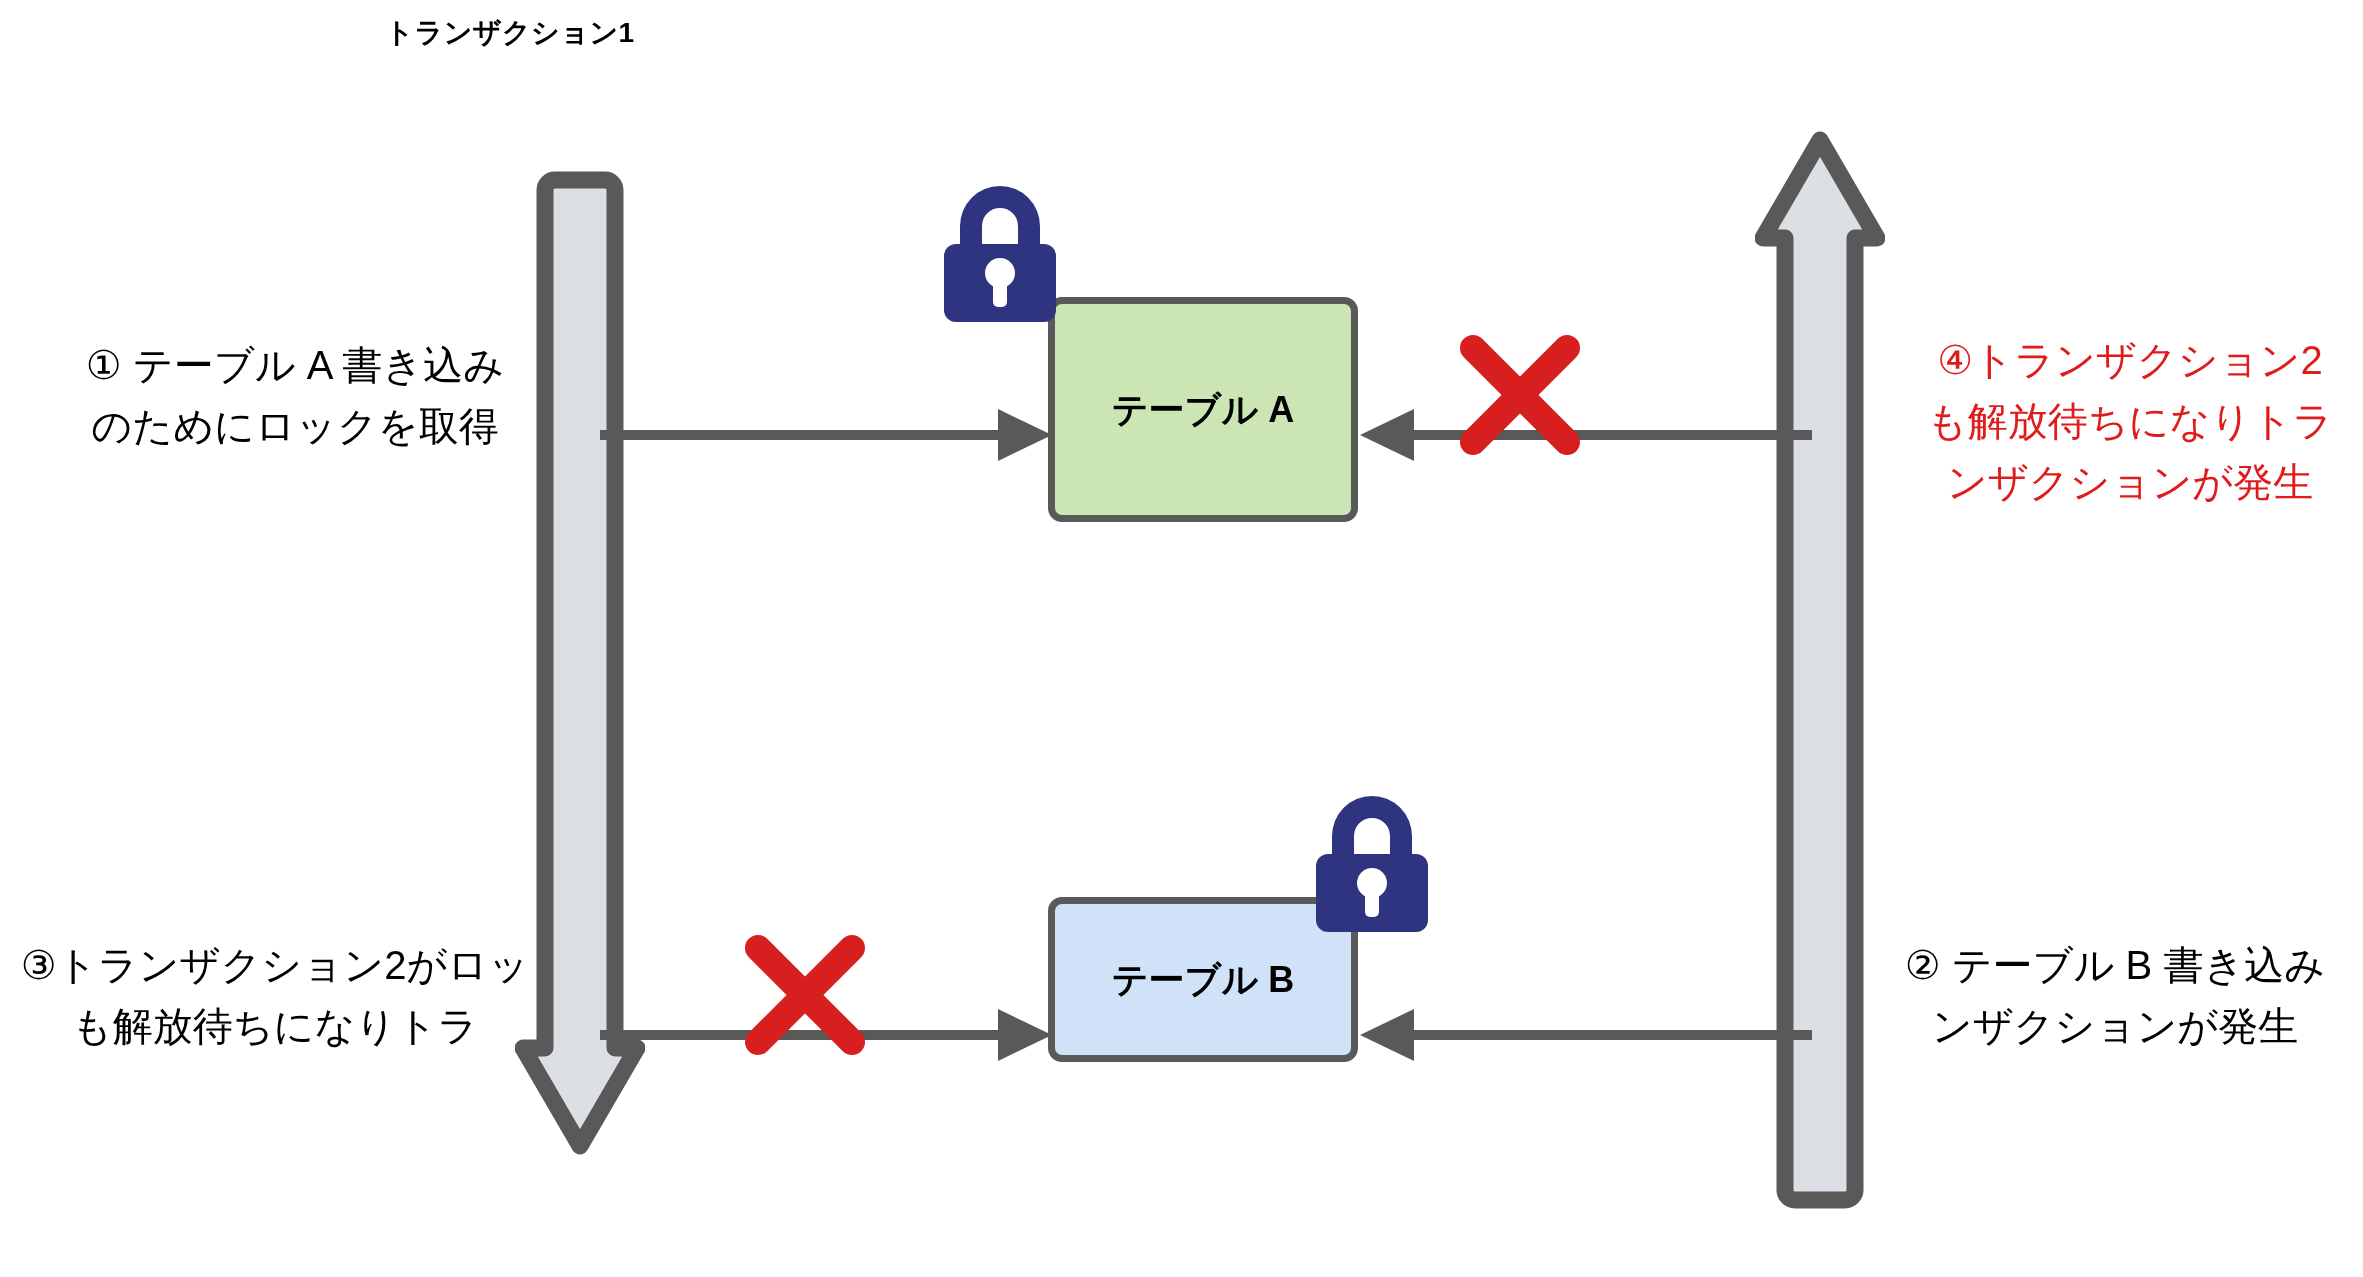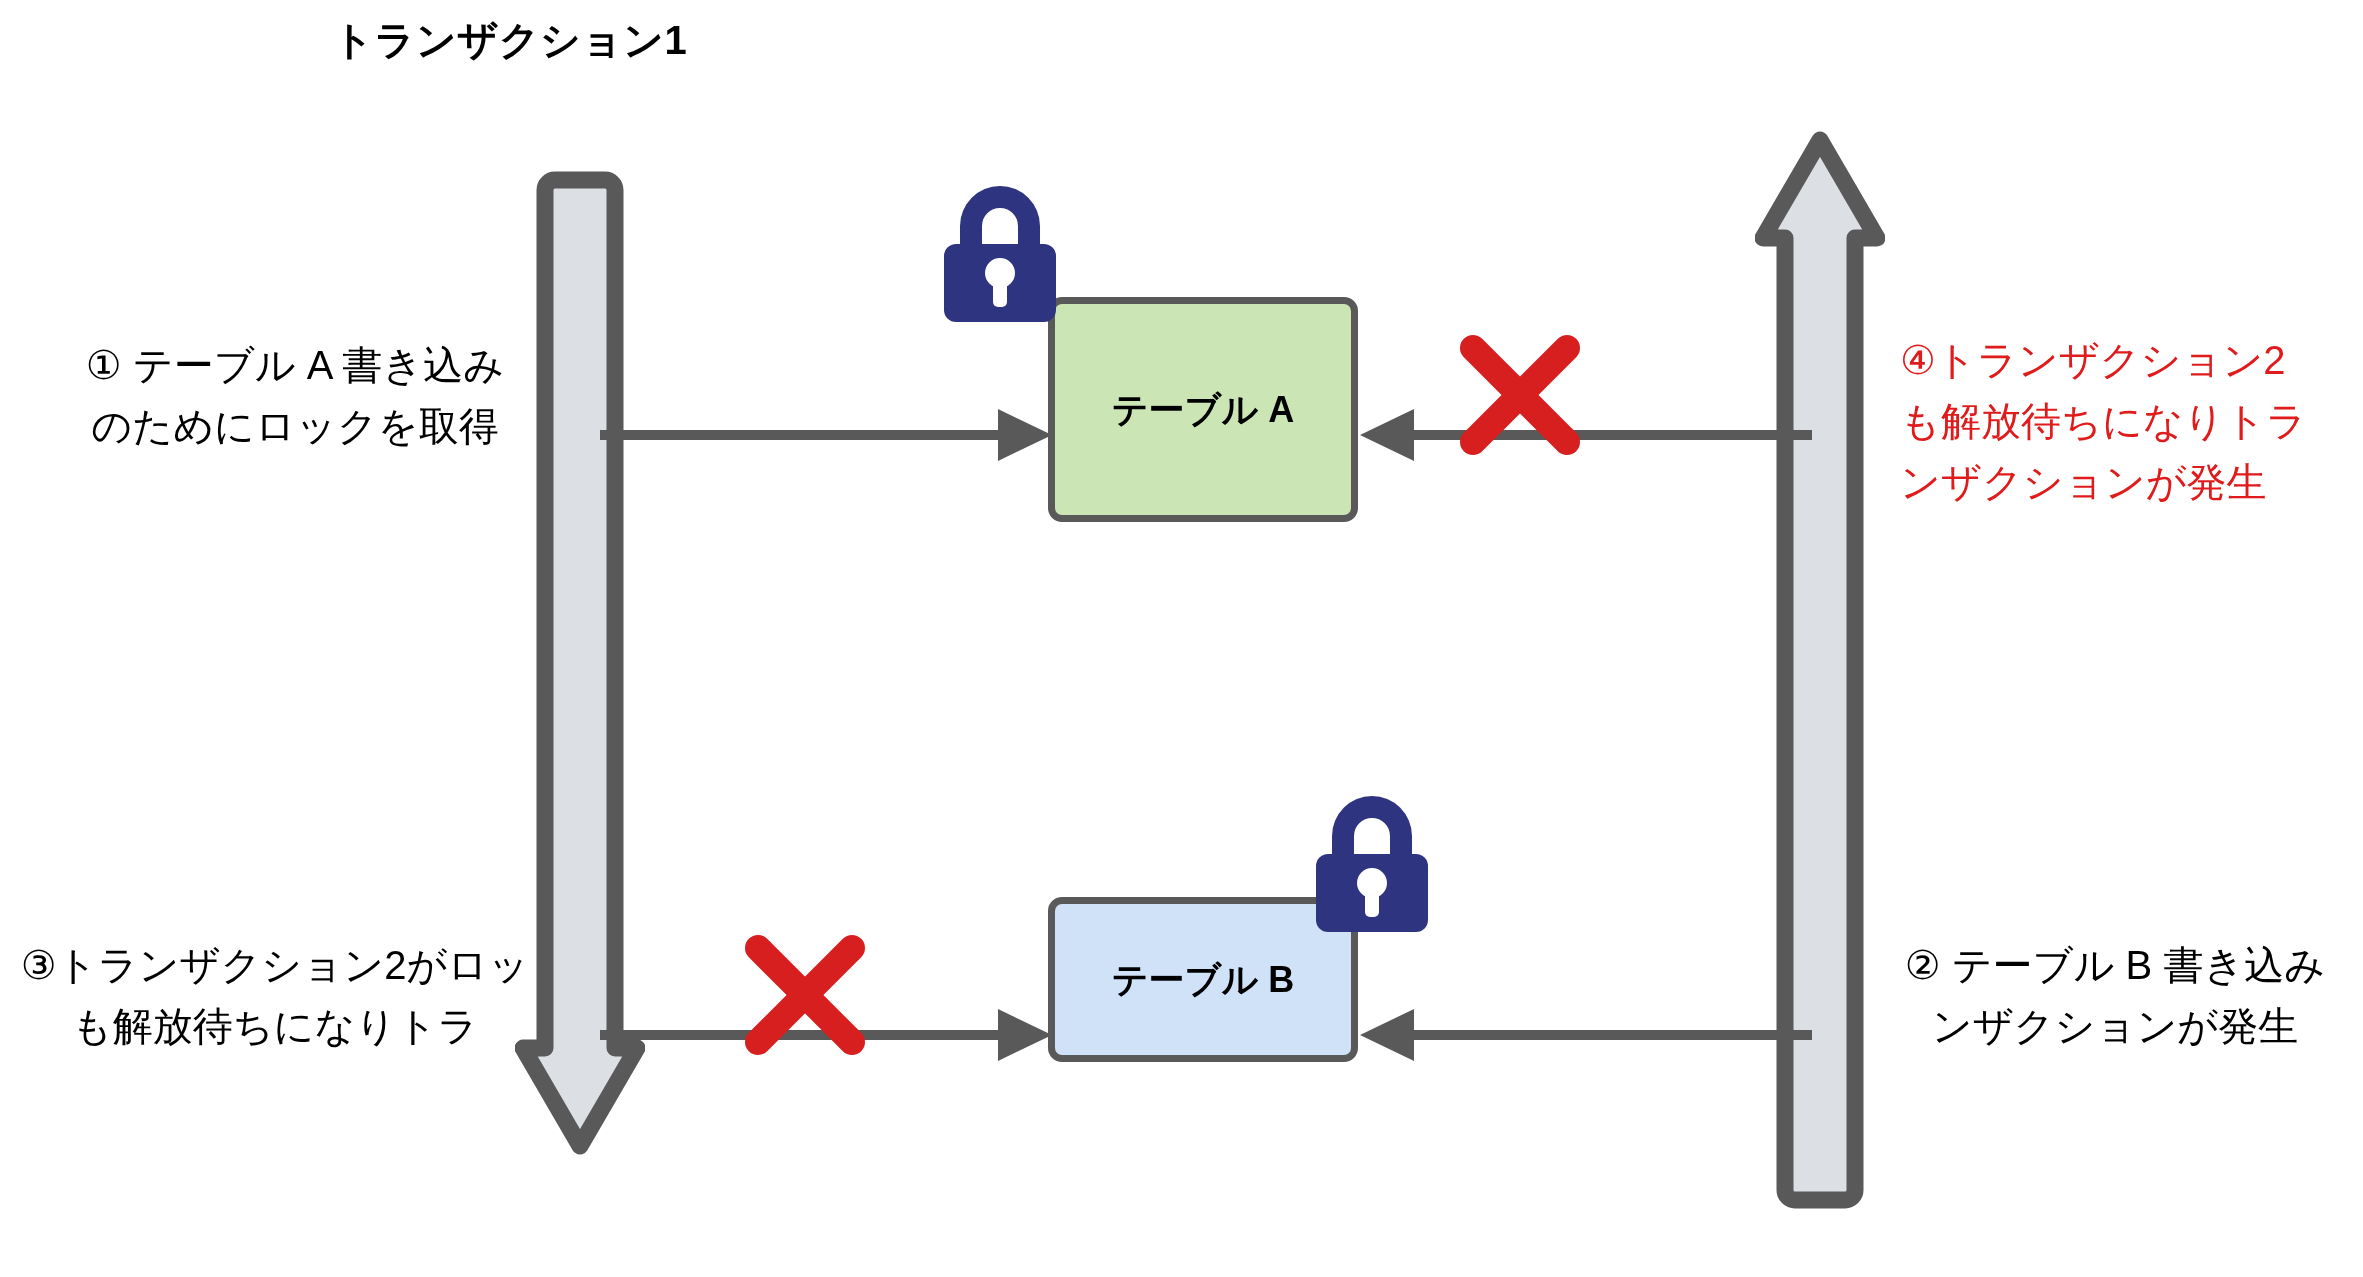--- a/index.html
+++ b/index.html
@@ -18,21 +18,21 @@
   #stage {
     position: relative;
     width: 2363px;
     height: 1277px;
     background: #ffffff;
   }
   .abs { position: absolute; }
 
   
   .col-header {
-    font-size: 40px;
+    font-size: 28px;
     font-weight: bold;
     letter-spacing: 0.5px;
     white-space: nowrap;
     text-align: center;
     line-height: 1.1;
     color: #000000;
   }
   #header-tx1 { left: 270px; top: 18px; width: 480px; }
   #header-tx2 { left: 1450px; top: 18px; width: 480px; }
 
@@ -85,21 +85,21 @@
   
   .annotation {
     font-size: 40px;
     line-height: 1.52;
     color: #000000;
     white-space: pre-line;
   }
   .annotation.red { color: #e01b1b; }
   #note-1 { left: 40px;   top: 335px; width: 510px; text-align: center; }
   #note-3 { left: 0px;    top: 935px; width: 550px; text-align: center; }
-  #note-4 { left: 1900px; top: 330px; width: 460px; text-align: left; }
+  #note-4 { left: 1900px; top: 330px; width: 460px; text-align: center; }
   #note-2 { left: 1870px; top: 935px; width: 490px; text-align: center; }
 </style>
 </head>
 <body>
 
 <div id="stage">
 
   <div class="abs col-header" id="header-tx1">トランザクション1</div>
 
 

